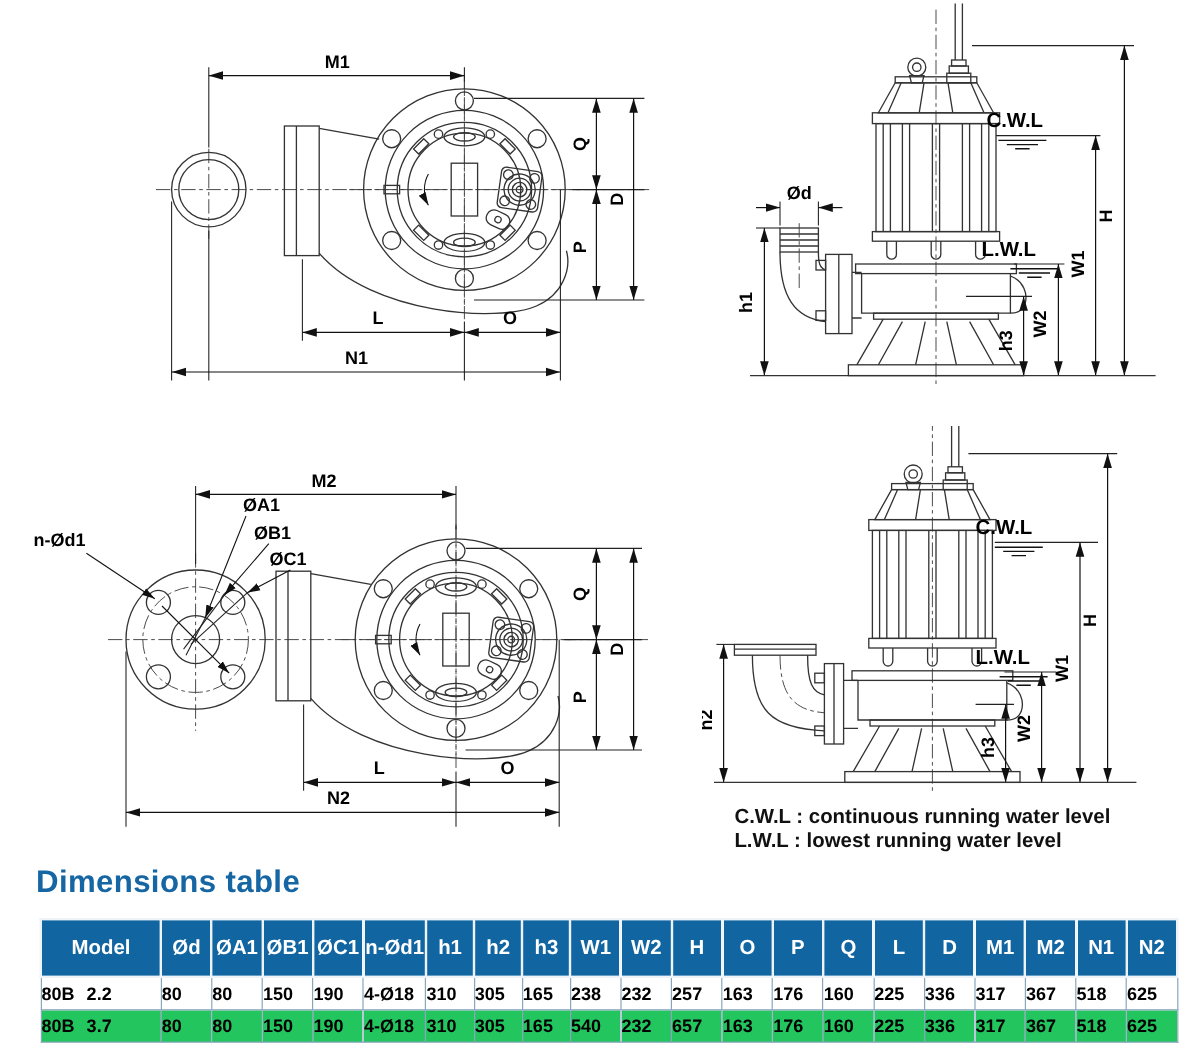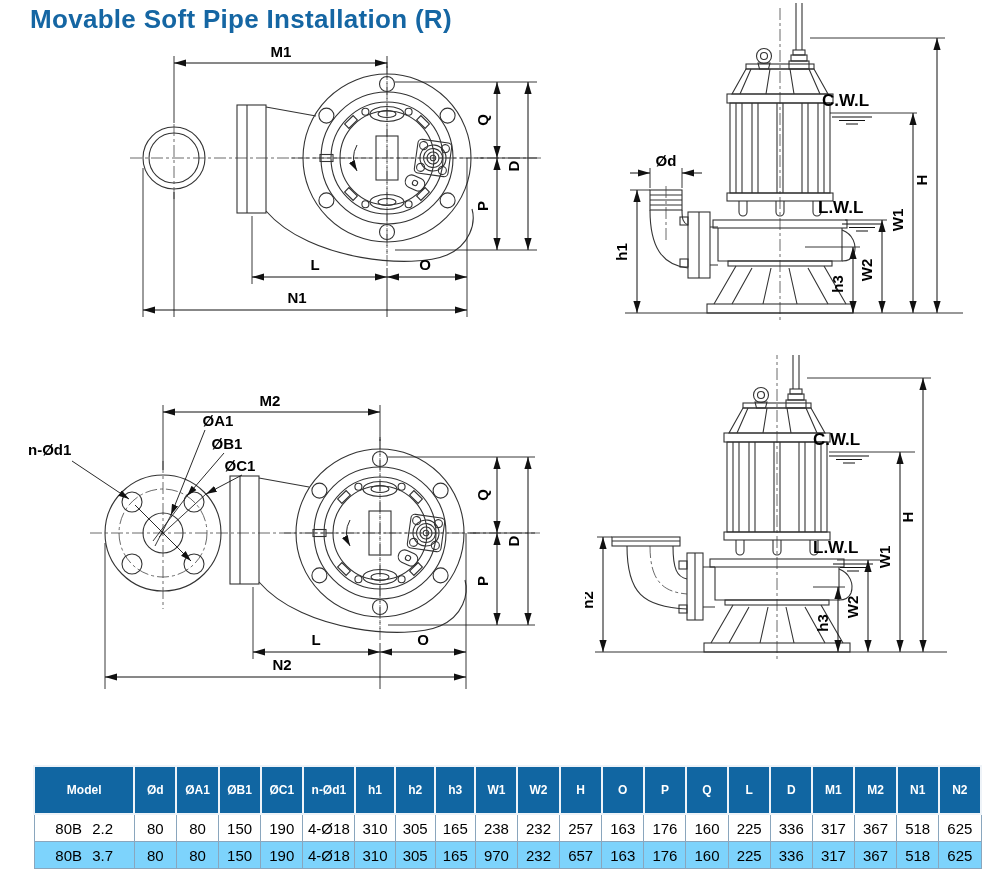--- a/index.html
+++ b/index.html
@@ -13,25 +13,25 @@
   .wlt{font-size:17px}
   .ol{fill:none;stroke:#333;stroke-width:1.1}
   .thin{fill:none;stroke:#222;stroke-width:.9}
   .cl{fill:none;stroke:#444;stroke-width:.8;stroke-dasharray:12 3 3 3}
   .dl{fill:none;stroke:#111;stroke-width:1}
   .ldr{fill:none;stroke:#111;stroke-width:.9}
   #legend{position:absolute;left:612px;top:671px;font-size:17px;font-weight:bold;
           color:#111;line-height:20px;white-space:nowrap}
   .dims-table{position:absolute;left:33px;top:765px;width:949px;border-collapse:collapse;
               table-layout:fixed;border:1px solid #9fb6c6}
-  .dims-table th{background:#1166a2;color:#fff;font-size:12px;font-weight:bold;
+  .dims-table th{background:#1166a2;color:#fff;font-size:17px;font-weight:bold;
                  border:2px solid #eef3f8;height:46px;padding:0;overflow:hidden}
-  .dims-table td{border:1px solid #8aa6bd;font-size:15px;font-weight:normal;text-align:center;
+  .dims-table td{border:1px solid #8aa6bd;font-size:15px;font-weight:bold;text-align:left;
                  height:26px;padding:0;color:#000;background:#fff;overflow:hidden}
-  .dims-table tr.alt td{background:#7dd3fc}
+  .dims-table tr.alt td{background:#22c55e}
   .dims-table td.model{word-spacing:6px}
 </style>
 </head>
 <body>
 
 <div id="page">
 
   <svg width="0" height="0" style="position:absolute">
     <defs>
       <marker id="arw" viewBox="0 0 10 10" refX="10" refY="5" markerWidth="12" markerHeight="12" orient="auto-start-reverse">
@@ -104,21 +104,20 @@
         <rect class="ol" x="-67" y="-93" width="134" height="8"></rect>
         <path class="ol" d="M-62,-85 V-52 H62 V-85"></path>
         <path class="ol" d="M62,-83 C73,-79 77,-68 74,-59 C72,-54 67,-52 62,-52"></path>
         <rect class="ol" x="-52" y="-52" width="104" height="5"></rect>
         <path class="ol" d="M-66,-9 L-44,-47 M66,-9 L44,-47 M-48,-9 L-28,-45 M-17,-9 L-9,-45 M48,-9 L28,-45 M17,-9 L9,-45"></path>
         <rect class="ol" x="-73" y="-9" width="146" height="9"></rect>
       </g>
     </defs>
   </svg>
 
-  <h1 class="sec-title" style="left:30px;top:4px">Movable Soft Pipe Installation (R)</h1>
 
   <svg class="diag" style="left:85px;top:40px" width="480" height="290">
     <path class="cl" d="M45,118 H456"></path>
     <path class="cl" d="M302,26 V226"></path>
     <path class="cl" d="M89,84 V162"></path>
     <circle class="ol" cx="89" cy="118" r="31"></circle>
       <circle class="ol" cx="89" cy="118" r="25"></circle>
     <rect class="ol" x="152" y="65" width="29" height="108"></rect>
       <path class="ol" d="M162,65 V173"></path>
     <path class="ol" d="M181,67 L231,76"></path>
@@ -270,21 +269,26 @@
     <text class="dt" x="273" y="252" text-anchor="middle" transform="rotate(-90 273 252)">W2</text>
     <path class="thin" d="M228,232 H260"></path>
     <path class="dl" d="M253,232 V297" marker-start="url(#arw)" marker-end="url(#arw)"></path>
     <text class="dt" x="243" y="268" text-anchor="middle" transform="rotate(-90 243 268)">h3</text>
     <path class="thin" d="M222,23 H346"></path>
     <path class="dl" d="M338,23 V297" marker-start="url(#arw)" marker-end="url(#arw)"></path>
     <text class="dt" x="328" y="162" text-anchor="middle" transform="rotate(-90 328 162)">H</text>
     <path class="ol" d="M10,297 H362"></path>
   </svg>
 
-
+  <div id="legend">
+    <div>C.W.L : continuous running water level</div>
+    <div>L.W.L :  lowest running water level</div>
+  </div>
+
+  <h1 class="sec-title" style="left:30px;top:719px">Dimensions table</h1>
 
   <table class="dims-table">
     <colgroup>
       <col style="width:100px">
         <col style="width:42px">
         <col style="width:42px">
         <col style="width:42px">
       <col style="width:42px">
         <col style="width:52px">
         <col style="width:40px">
@@ -355,21 +359,21 @@
       <tr class="alt">
         <td class="model">80B 3.7</td>
         <td>80</td>
         <td>80</td>
         <td>150</td>
         <td>190</td>
         <td>4-Ø18</td>
         <td>310</td>
         <td>305</td>
         <td>165</td>
-        <td>970</td>
+        <td>540</td>
         <td>232</td>
         <td>657</td>
         <td>163</td>
         <td>176</td>
         <td>160</td>
         <td>225</td>
         <td>336</td>
         <td>317</td>
         <td>367</td>
         <td>518</td>

